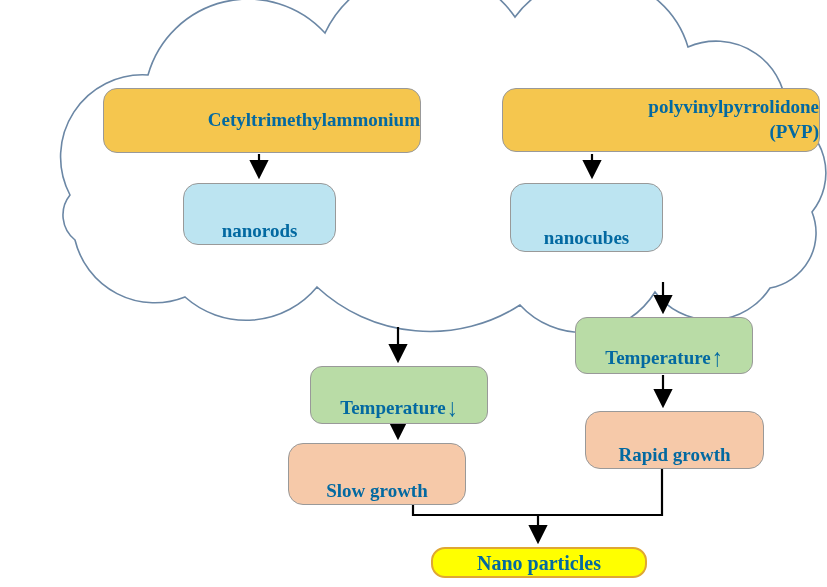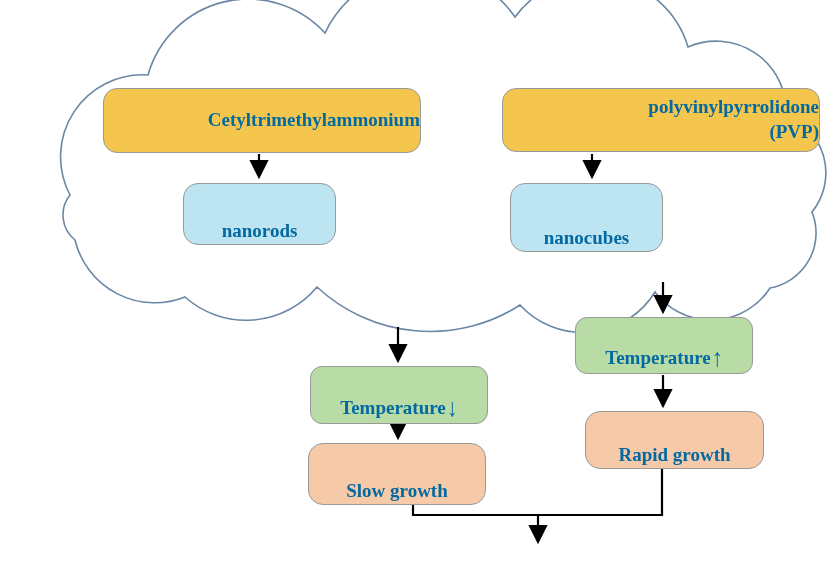--- a/index.html
+++ b/index.html
@@ -84,22 +84,25 @@
     </span>
   </div>
 
   <div class="node mid" style="left: 575px; top: 317px; width: 178px; height: 57px; border-radius: 12px; background-color: rgb(185, 220, 166);">
     <span class="lbl-row">
       <span>Temperature</span>
       <span class="dir-icon">↑</span>
     </span>
   </div>
 
-  <div class="node mid" style="left: 308px; top: 443px; width: 178px; height: 62px; background-color: rgb(246, 201, 169);">
+  <div class="node mid" style="left: 288px; top: 443px; width: 178px; height: 62px; background-color: rgb(246, 201, 169);">
     <span>Slow growth</span>
   </div>
 
   <div class="node mid" style="left: 585px; top: 411px; width: 179px; height: 58px; background-color: rgb(246, 201, 169);">
     <span>Rapid growth</span>
   </div>
 
+  <div class="node pill" style="left: 431px; top: 547px; width: 216px; height: 31px; background-color: rgb(255, 255, 0); border-color: rgb(223, 167, 51);">
+    <span>Nano particles</span>
+  </div>
 
 </div>
 
 </body></html>

